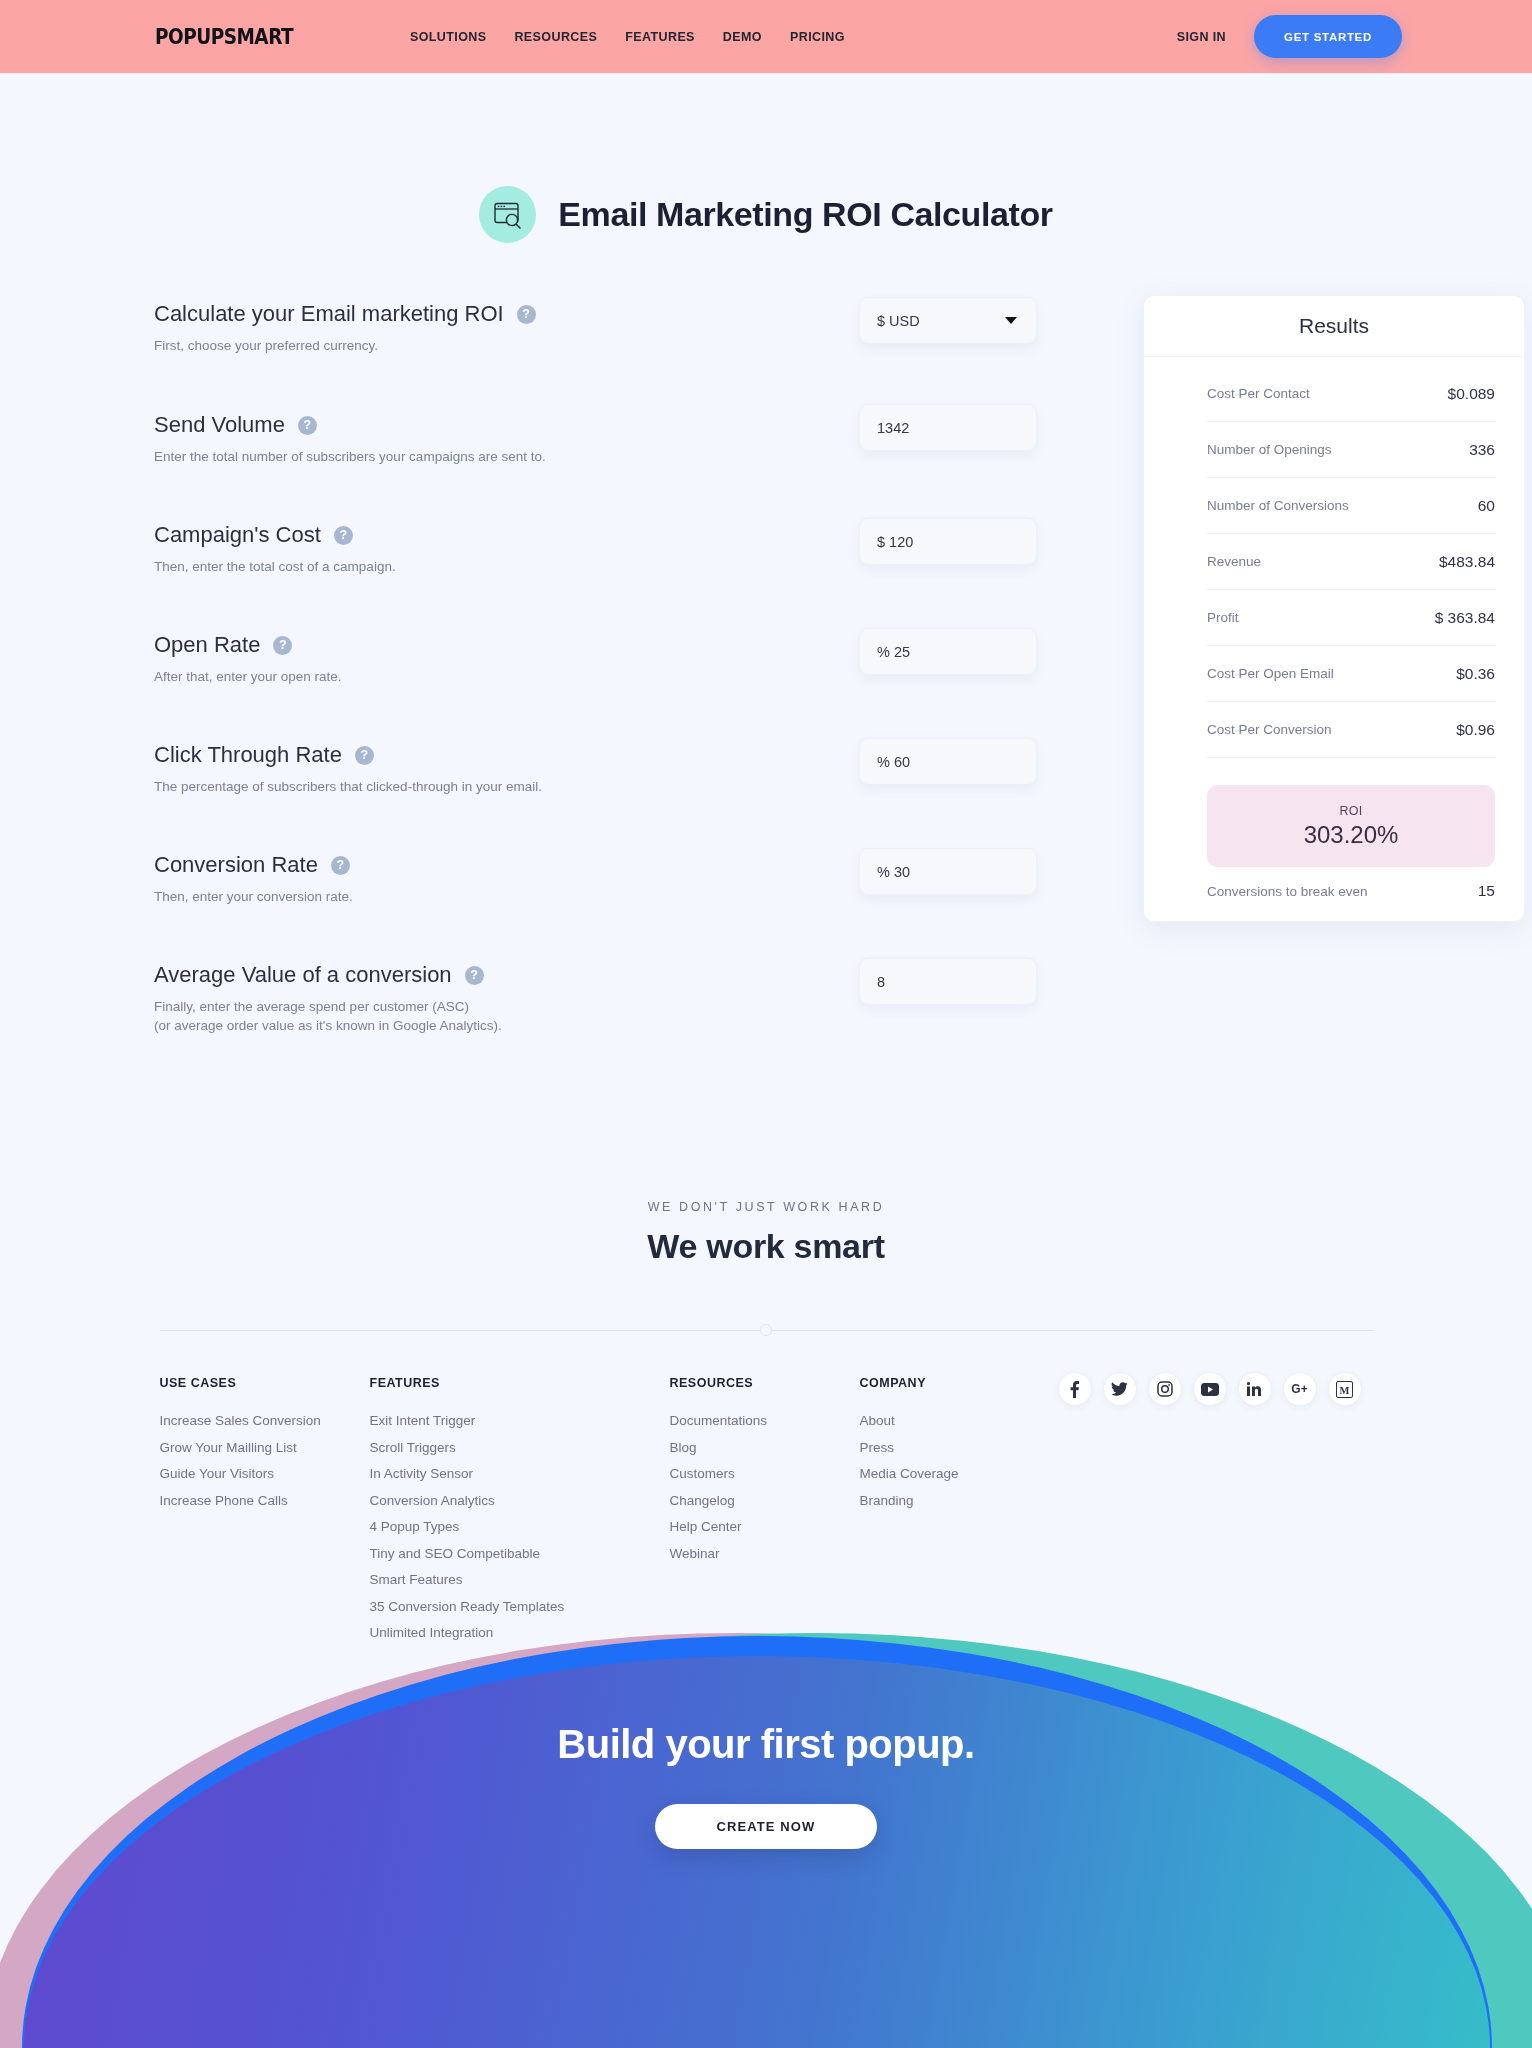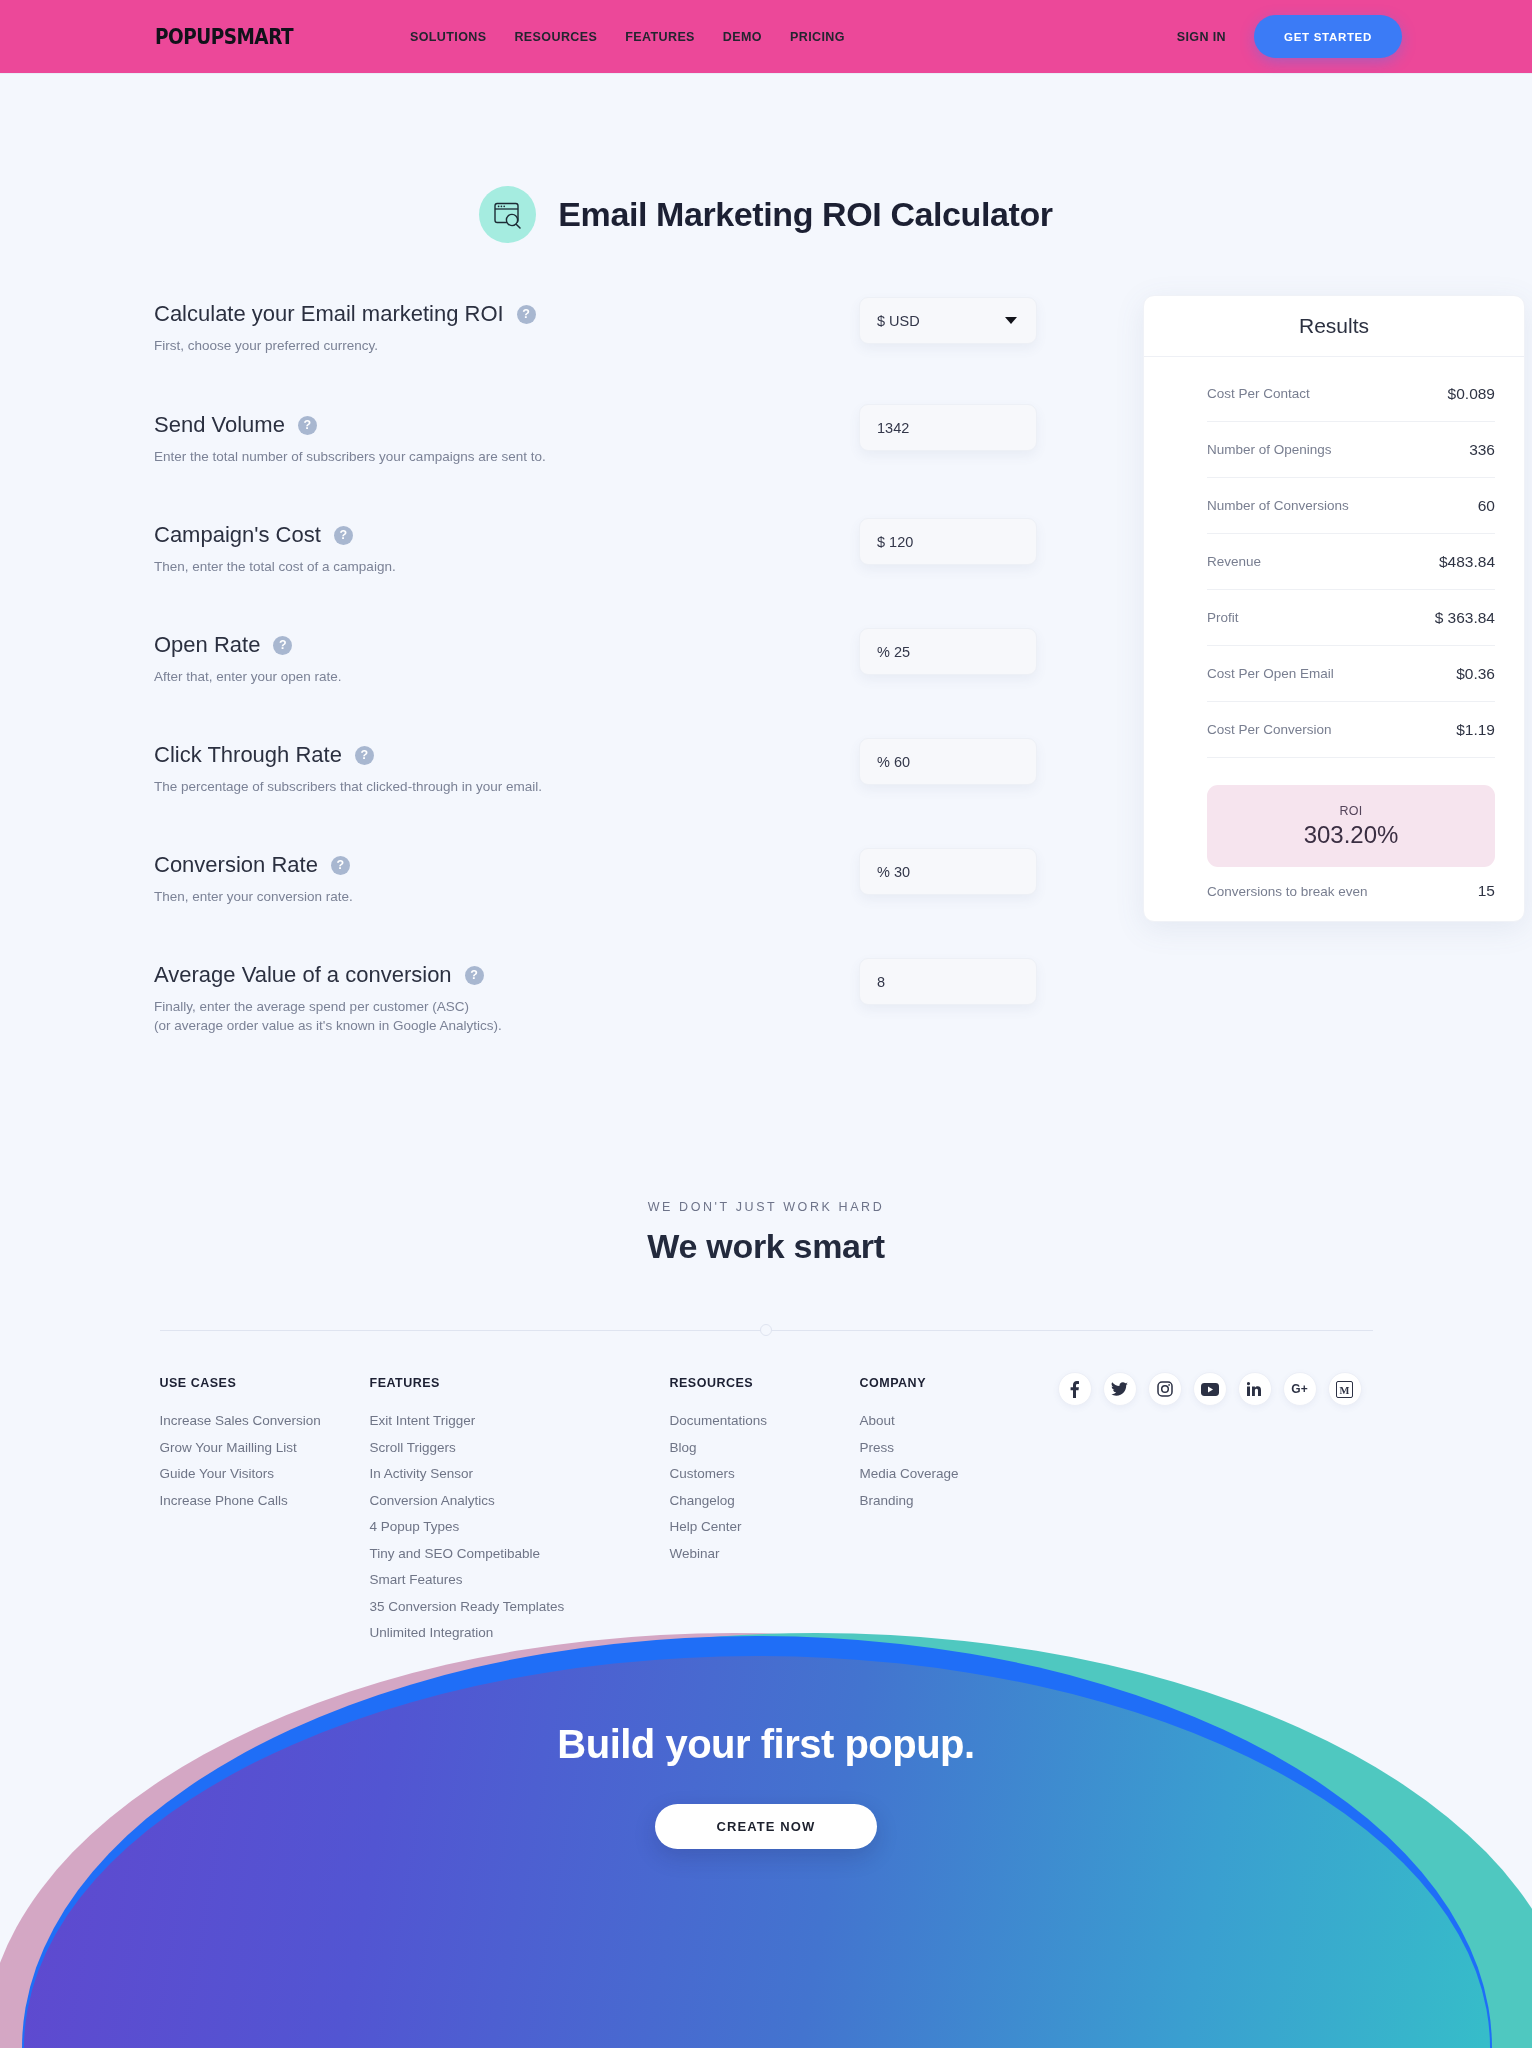--- a/index.html
+++ b/index.html
@@ -6,21 +6,21 @@
   html,body { width:1532px; height:2048px; }
   body {
     font-family:"Liberation Sans", sans-serif;
     background:#f4f7fd;
     overflow:hidden;
     position:relative;
   }
 
   
   .navbar{
-    height:74px; background:#ec4899; width:100%;
+    height:74px; background:#fca5a5; width:100%;
     display:flex; align-items:center;
     border-bottom:1px solid #e8edf7;
     position:relative; z-index:40;
   }
   .logo{
     margin-left:155px;
     font-family:"DejaVu Sans", sans-serif;
     font-weight:bold; font-size:21px; letter-spacing:-0.6px;
     color:#11121a; transform:scaleX(0.88); transform-origin:left center;
   }
@@ -349,21 +349,21 @@
         <div class="res-row">
           <span class="res-k">Profit</span>
           <span class="res-v">$ 363.84</span>
         </div>
         <div class="res-row">
           <span class="res-k">Cost Per Open Email</span>
           <span class="res-v">$0.36</span>
         </div>
         <div class="res-row">
           <span class="res-k">Cost Per Conversion</span>
-          <span class="res-v">$1.19</span>
+          <span class="res-v">$0.96</span>
         </div>
 
         <div class="roi-box">
           <div class="roi-label">ROI</div>
           <div class="roi-val">303.20%</div>
         </div>
 
         <div class="break-row">
           <span class="break-k">Conversions to break even</span>
           <span class="break-v">15</span>

